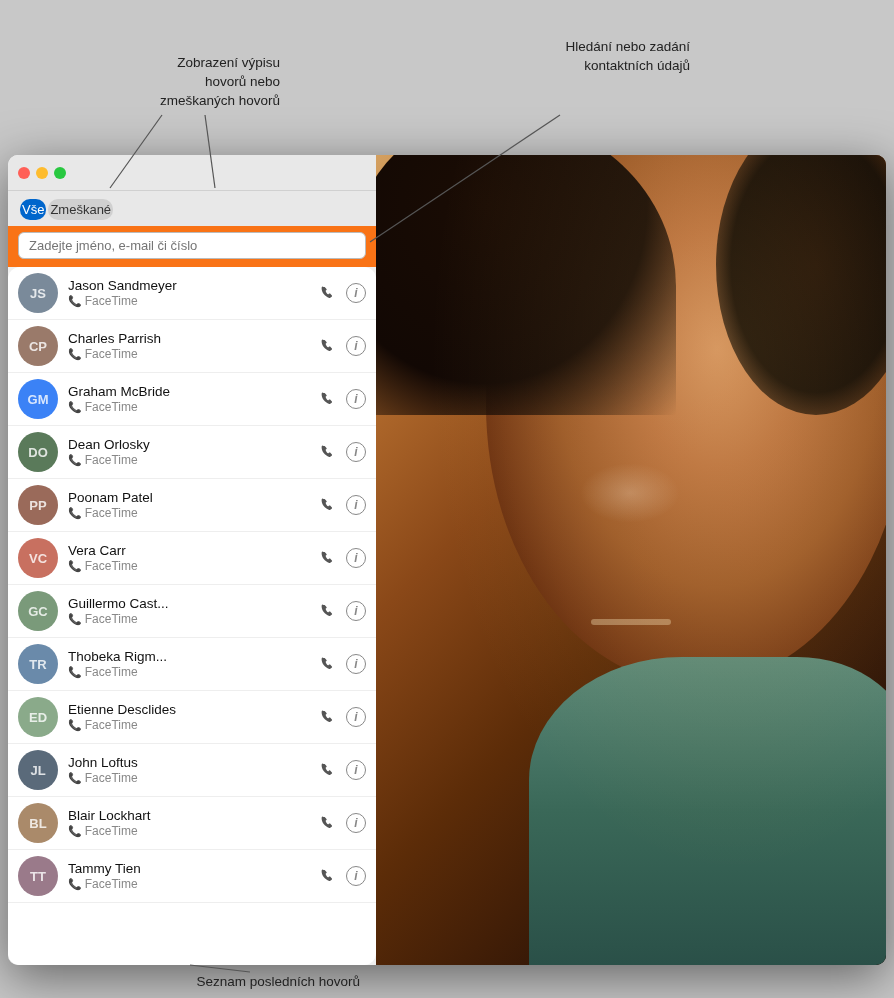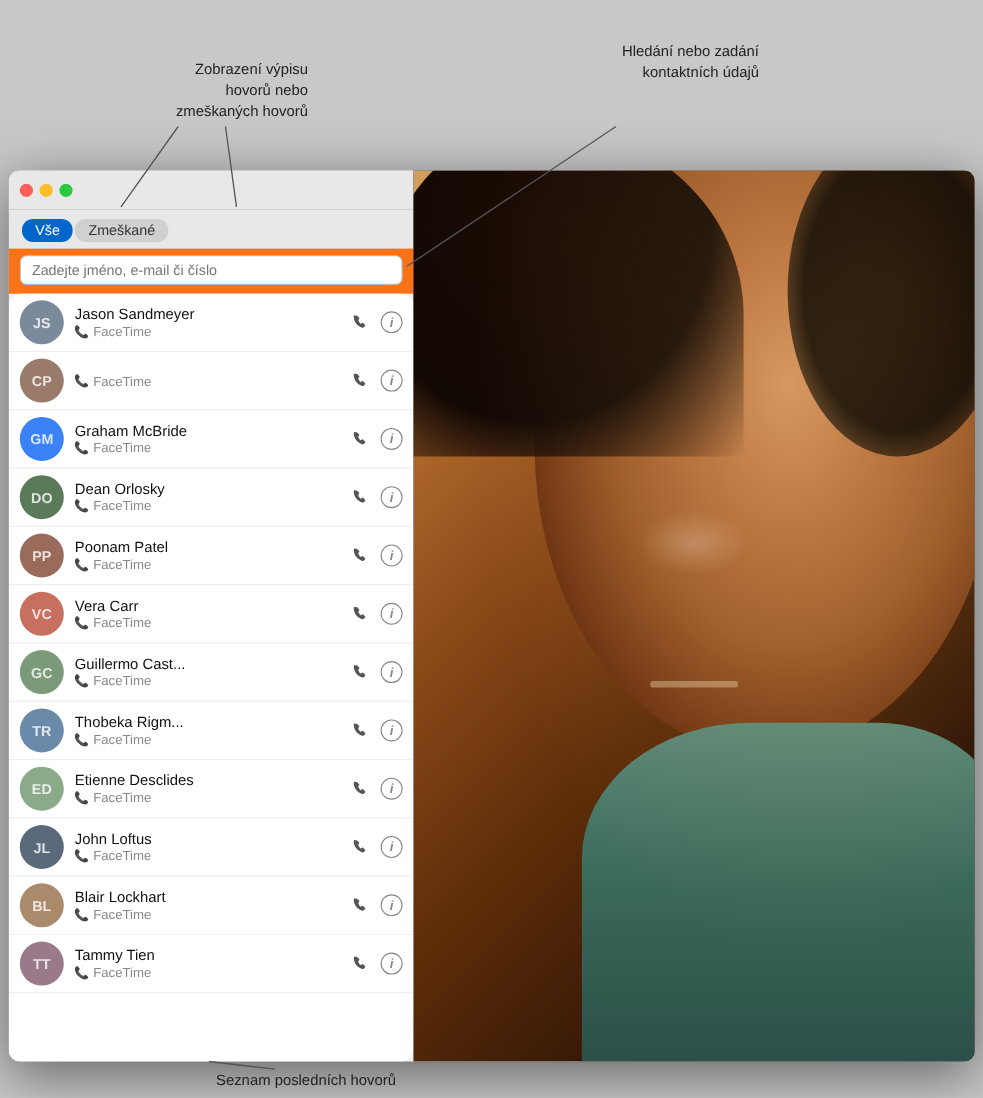--- a/index.html
+++ b/index.html
@@ -66,21 +66,21 @@
 
     .tabs-area {
       padding: 8px 12px 6px;
       display: flex;
       gap: 2px;
       background: #e8e8e8;
       flex-shrink: 0;
     }
 
     .tab {
-      padding: 3px 12px;
+      padding: 3px 2px;
       border-radius: 10px;
       font-size: 13px;
       cursor: pointer;
       font-weight: 500;
     }
 
     .tab-active {
       background: #0066cc;
       color: white;
     }
@@ -289,20 +289,21 @@
           </svg>
         </div>
         <div class="info-icon">i</div>
       </div>
     </div>
         <div class="contact-row">
       <div class="avatar av-2">
         <span style="color:rgba(255,255,255,0.8);font-size:13px;font-weight:600;">CP</span>
       </div>
       <div class="contact-info">
+        <div class="contact-name">Charles Parrish</div>
         <div class="contact-subtitle">
           <span style="font-size:11px;">📞</span>
           <span>FaceTime</span>
         </div>
       </div>
       <div class="contact-actions">
         <div class="action-icon">
           <svg width="16" height="16" viewBox="0 0 16 16" fill="#555">
             <path d="M3.2 1.5c-.4.4-.6.9-.6 1.4 0 2.3.8 4.4 2.1 6.1 1.4 1.8 3.3 3.2 5.5 3.9.5.2 1.1.1 1.5-.3l1.2-1.2c.3-.3.3-.7 0-1l-1.8-1.8c-.3-.3-.7-.3-1 0l-.7.7c-.1.1-.3.1-.4 0C7.7 8.5 7 7.3 6.7 6c0-.2 0-.3.1-.4l.7-.7c.3-.3.3-.7 0-1L5.7 2.1c-.3-.3-.8-.3-1 0L3.2 1.5z"></path>
           </svg>

